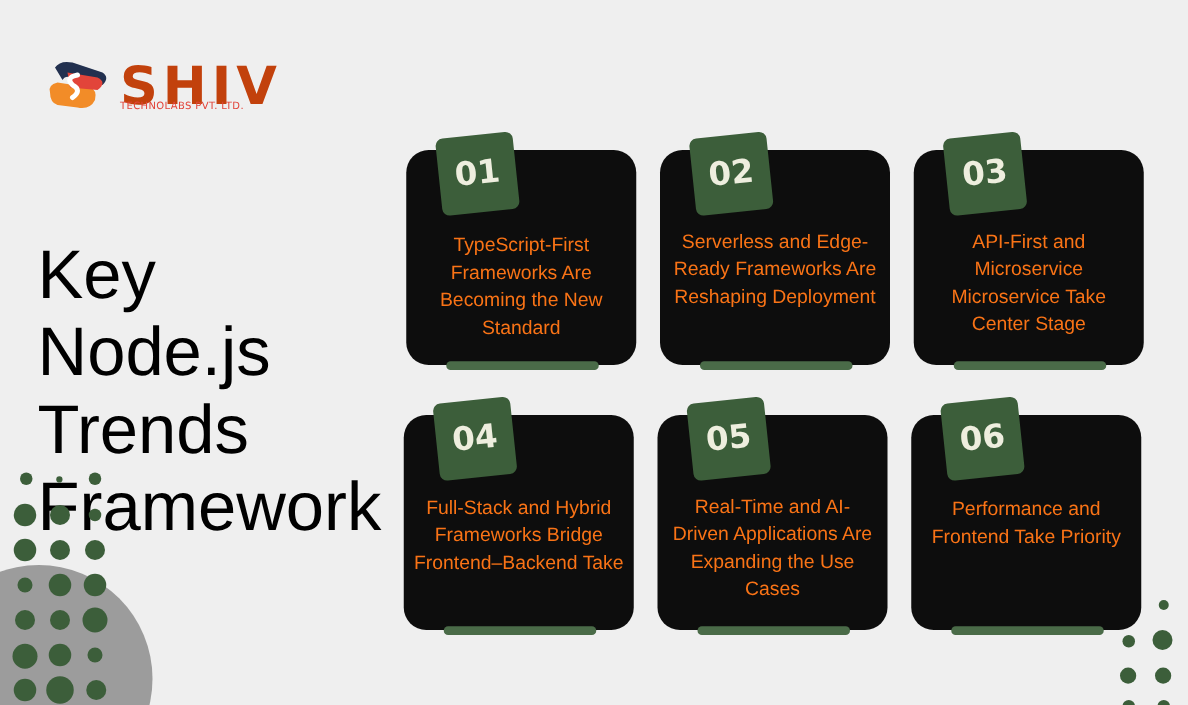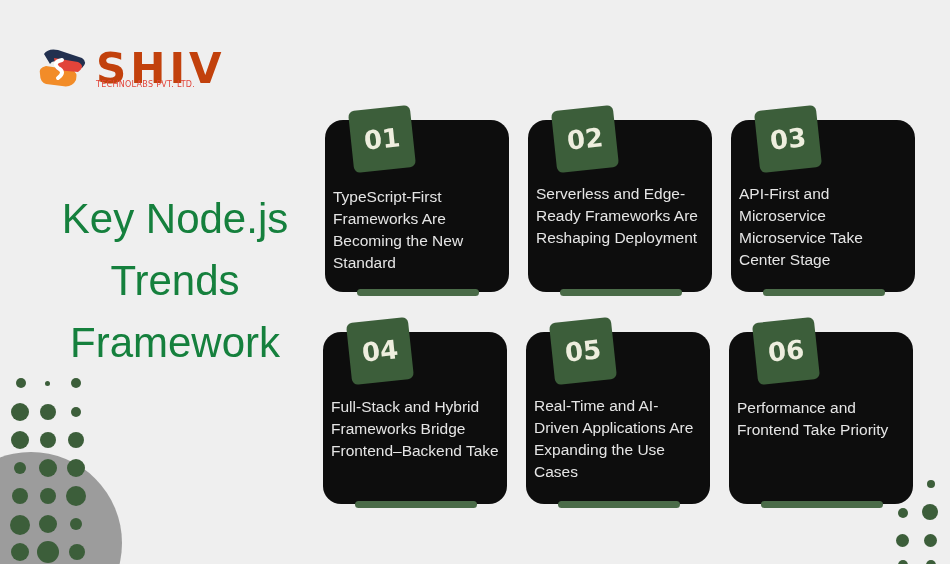--- a/index.html
+++ b/index.html
@@ -1,24 +1,24 @@
 <!DOCTYPE html>
 <html><head>
 <meta charset="utf-8">
 <style>
   html,body{margin:0;padding:0}
   body{width:950px;height:564px;background:#efefef;position:relative;overflow:hidden;font-family:"Liberation Sans",sans-serif}
   .logo{position:absolute;left:38px;top:44px;width:170px;height:48px}
   .logo-mark{position:absolute;left:0;top:4px;width:50px;height:40px}
   .logo-text{position:absolute;left:58px;top:0;font-family:"DejaVu Sans",sans-serif;font-weight:bold;font-size:42px;letter-spacing:4px;color:#c2410c}
   .logo-sub{position:absolute;left:58px;top:36px;font-family:"DejaVu Sans",sans-serif;font-weight:normal;font-size:8px;color:#e2443a;letter-spacing:0.3px}
-  .title{position:absolute;left:30px;top:188px;width:290px;text-align:center;font-size:42px;line-height:62px;color:#15803d}
+  .title{position:absolute;left:30px;top:188px;width:290px;text-align:left;font-size:55px;line-height:62px;color:#000000}
   .card{position:absolute;width:184px;height:172px;background:#0d0d0d;border-radius:18px}
   .badge{position:absolute;left:26px;top:-12px;width:62px;height:62px;background:#3c5e3a;border-radius:6px;transform:rotate(-6deg);color:#eeeede;font-weight:bold;font-size:26px;display:flex;align-items:center;justify-content:center;font-family:"DejaVu Sans",sans-serif}
-  .card-text{position:absolute;left:8px;right:8px;top:66px;text-align:left;color:#e5e5e5;font-size:15.5px;line-height:22px}
+  .card-text{position:absolute;left:8px;right:8px;top:66px;text-align:center;color:#f97316;font-size:15.5px;line-height:22px}
   .bar{position:absolute;left:32px;bottom:-4px;width:122px;height:7px;background:#4a6b48;border-radius:4px}
   .dot{position:absolute;background:#3c5e3a;border-radius:50%}
   .bigcircle{position:absolute;left:-60px;top:452px;width:182px;height:182px;border-radius:50%;background:#9c9c9c}
 </style>
 </head>
 <body>
 
 <div class="logo">
   <svg class="logo-mark" viewBox="0 0 50 40">
     <path d="M6 6 Q10 0 20 2 L44 10 Q50 14 44 20 L20 14 Q14 12 12 16 Z" fill="#22304f"></path>

